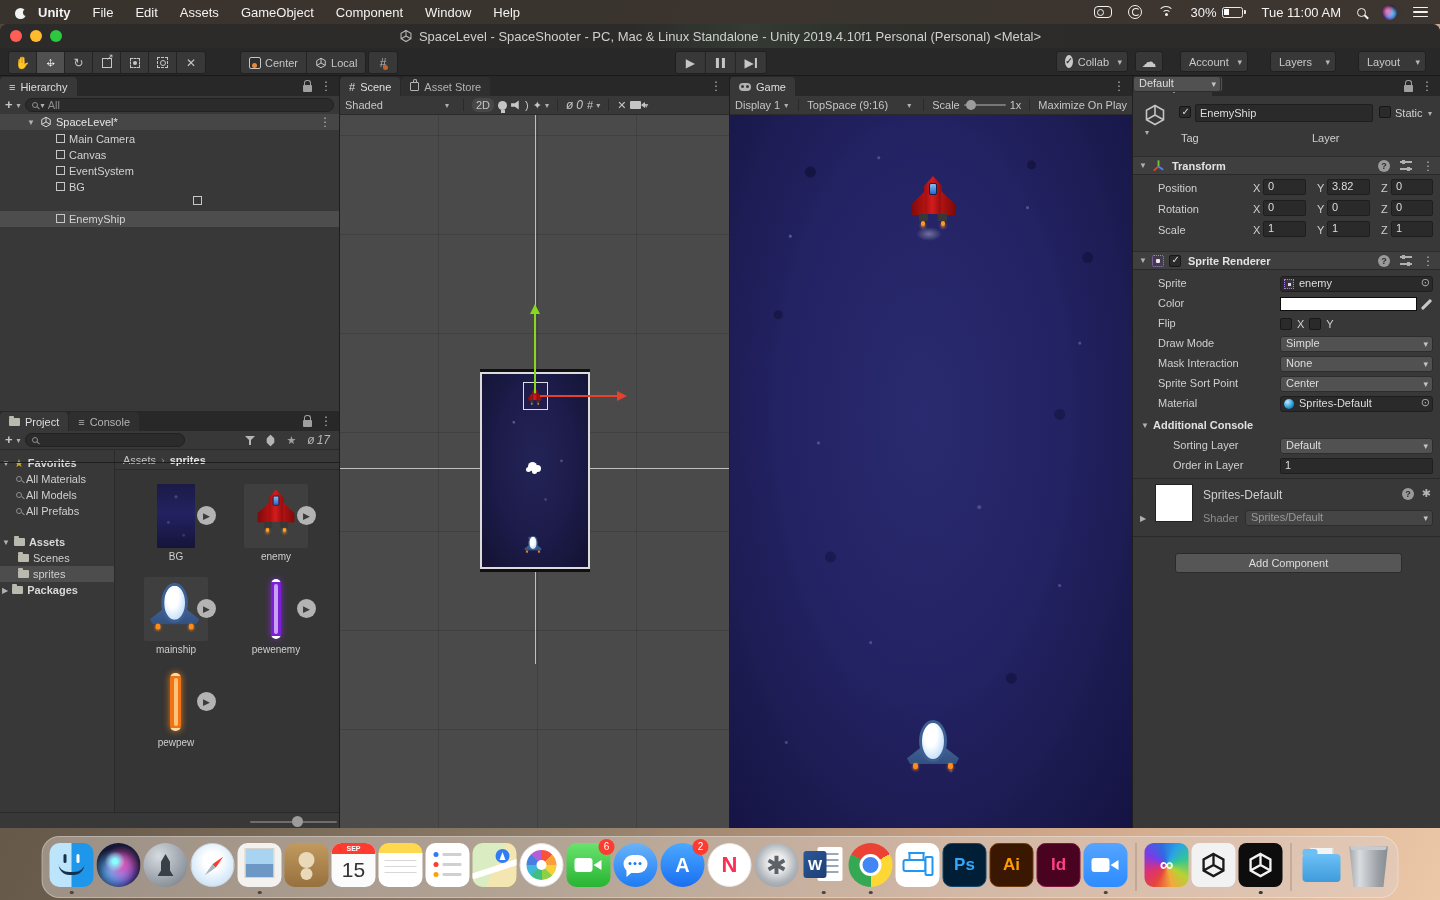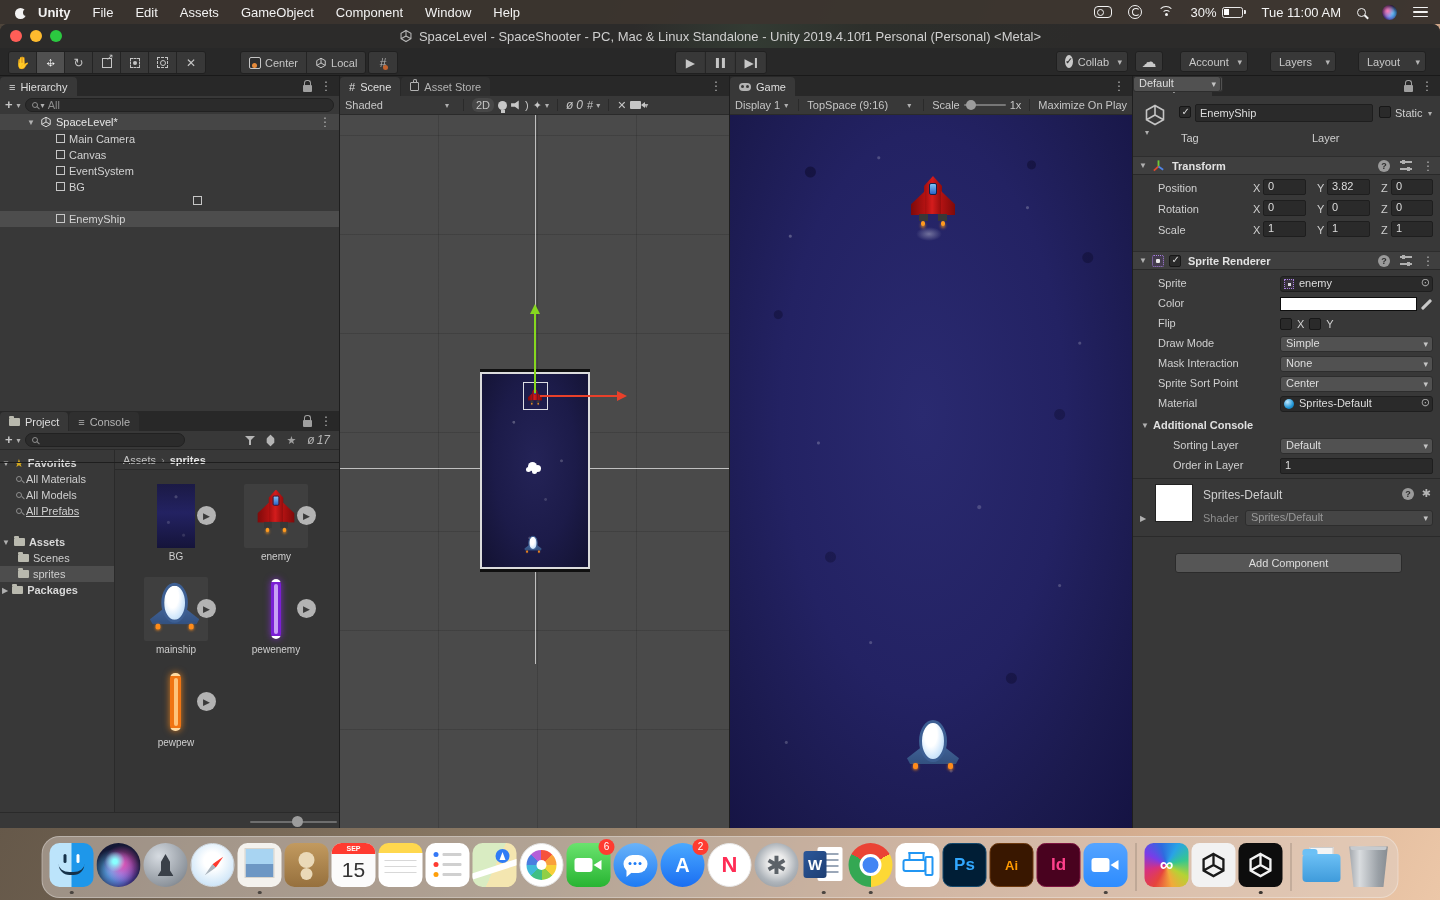--- a/index.html
+++ b/index.html
@@ -532,21 +532,21 @@
             <b>Favorites</b>
           </div>
         <div class="prow" style="top:21px;">
             <span class="smag" style="margin-left:16px;"></span>
             <span>All Materials</span>
           </div>
         <div class="prow" style="top:37px;">
             <span class="smag" style="margin-left:16px;"></span>
             <span>All Models</span>
           </div>
-        <div class="prow" style="top:53px;text-decoration:underline;">
+        <div class="prow" style="top:53px;">
             <span class="smag" style="margin-left:16px;"></span>
             <span>All Prefabs</span>
           </div>
         <div class="prow" style="top:84px;">
             <span class="fold8" style="margin-left:2px;">▼</span>
             <span class="folder"></span>
             <b>Assets</b>
           </div>
         <div class="prow" style="top:100px;">
             <span class="folder" style="margin-left:18px;"></span>
@@ -994,21 +994,21 @@
       <span class="rdot"></span>
     </div>
   <div class="di dk-printer">
       <span class="pr"></span>
       <span class="ph"></span>
     </div>
   <div class="di dk-ps">
       <span class="glyph" style="font-size:17px;">Ps</span>
     </div>
   <div class="di dk-ai">
-      <span class="glyph" style="font-size:13px;">Ai</span>
+      <span class="glyph" style="font-size:17px;">Ai</span>
     </div>
   <div class="di dk-id">
       <span class="glyph" style="font-size:17px;">Id</span>
     </div>
   <div class="di dk-zoom">
       <span class="cam"></span>
       <span class="rdot"></span>
     </div>
   <span class="dksep"></span>
   <div class="di dk-cc">

